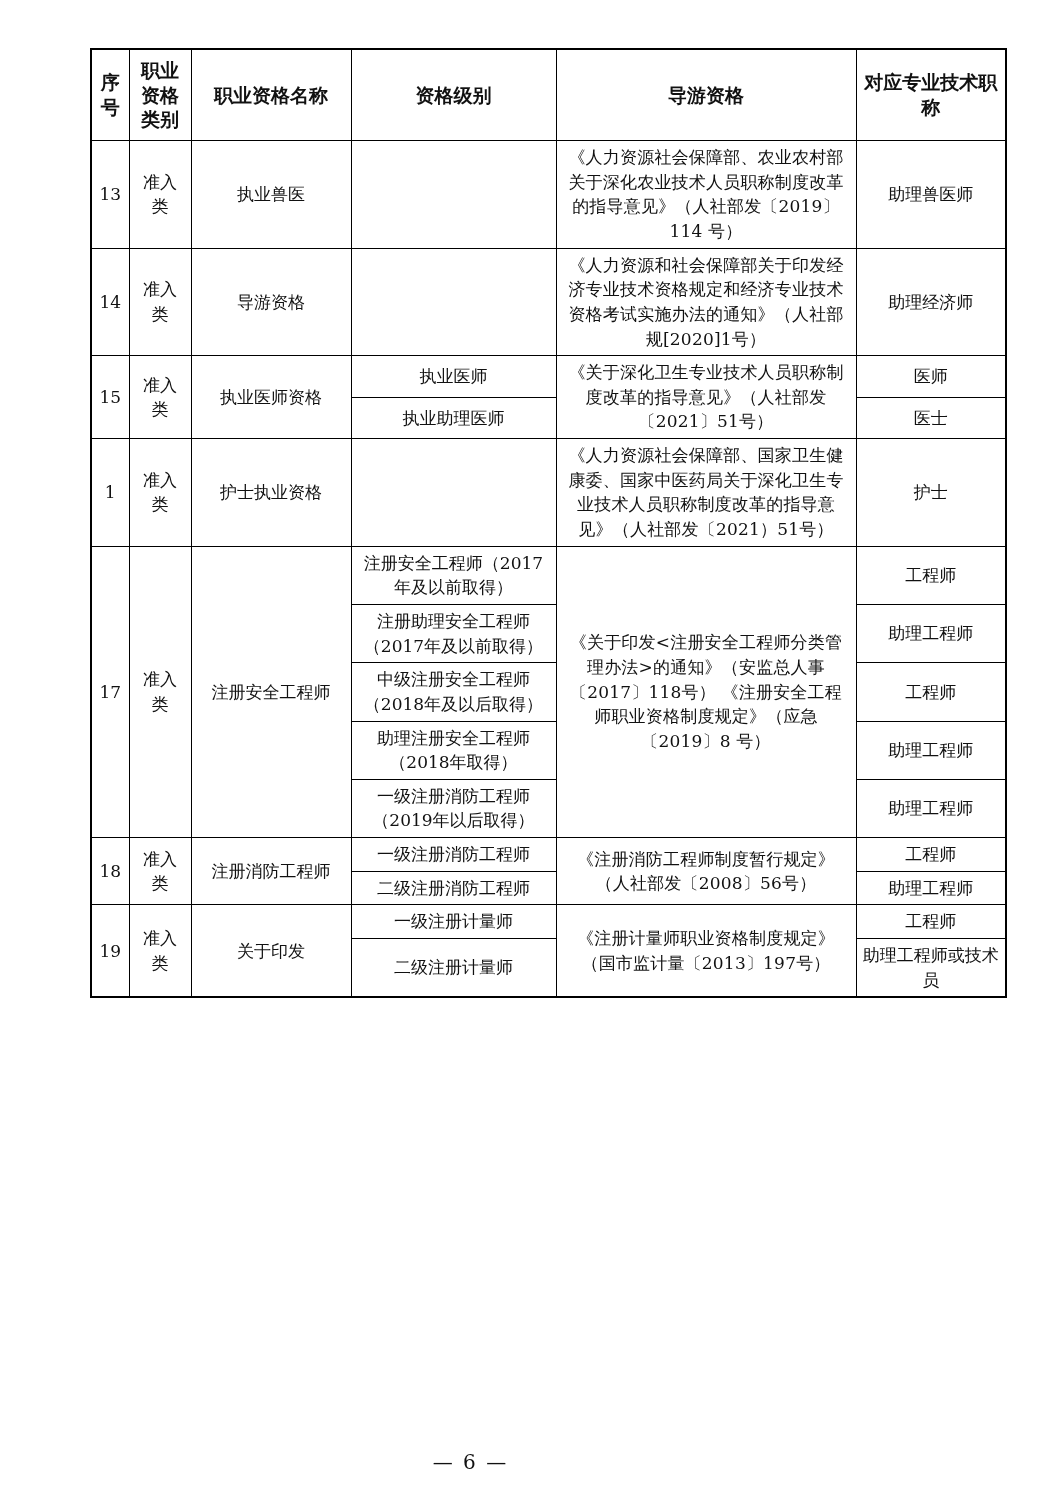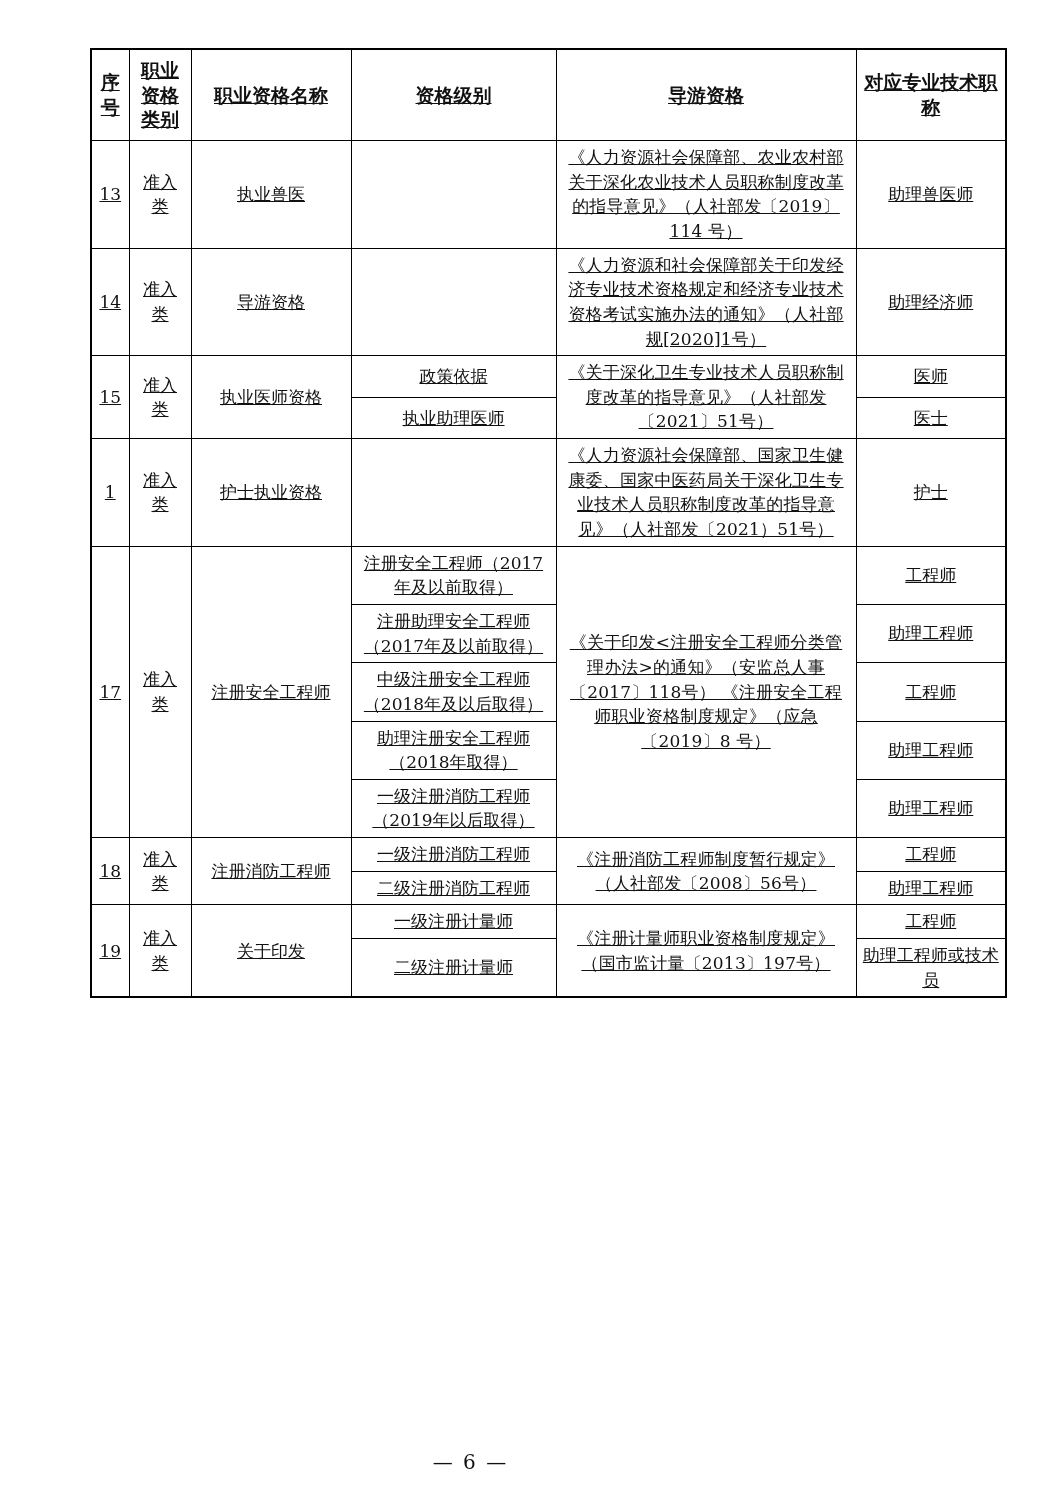--- a/index.html
+++ b/index.html
@@ -20,21 +20,20 @@
     width: 1061px;
     height: 1500px;
     box-sizing: border-box;
     padding: 48px 56px 0 90px;
   }
   table.qual {
     border-collapse: collapse;
     width: 915px;
     table-layout: fixed;
     border: 2px solid #000;
-    text-decoration: underline;
   }
   table.qual td, table.qual th {
     border: 1px solid #000;
     padding: 4px 6px;
     vertical-align: middle;
     text-align: center;
     font-size: 17px;
     line-height: 1.45;
     font-family: "DejaVu Serif", "Liberation Serif", serif;
   }
@@ -126,21 +125,21 @@
           <td class="type" rowspan="1">准入类</td>
           <td class="name" rowspan="1">导游资格</td>
           <td class="level"></td>
           <td class="policy" rowspan="1">《人力资源和社会保障部关于印发经济专业技术资格规定和经济专业技术资格考试实施办法的通知》（人社部规[2020]1号）</td>
           <td class="title">助理经济师</td>
         </tr>
         <tr>
           <td class="seq" rowspan="2">15</td>
           <td class="type" rowspan="2">准入类</td>
           <td class="name" rowspan="2">执业医师资格</td>
-          <td class="level">政策依据</td>
+          <td class="level">执业医师</td>
           <td class="policy" rowspan="2">《关于深化卫生专业技术人员职称制度改革的指导意见》（人社部发〔2021〕51号）</td>
           <td class="title">医师</td>
         </tr>
         <tr>
           <td class="level">执业助理医师</td>
           <td class="title">医士</td>
         </tr>
         <tr>
           <td class="seq" rowspan="1">1</td>
           <td class="type" rowspan="1">准入类</td>

